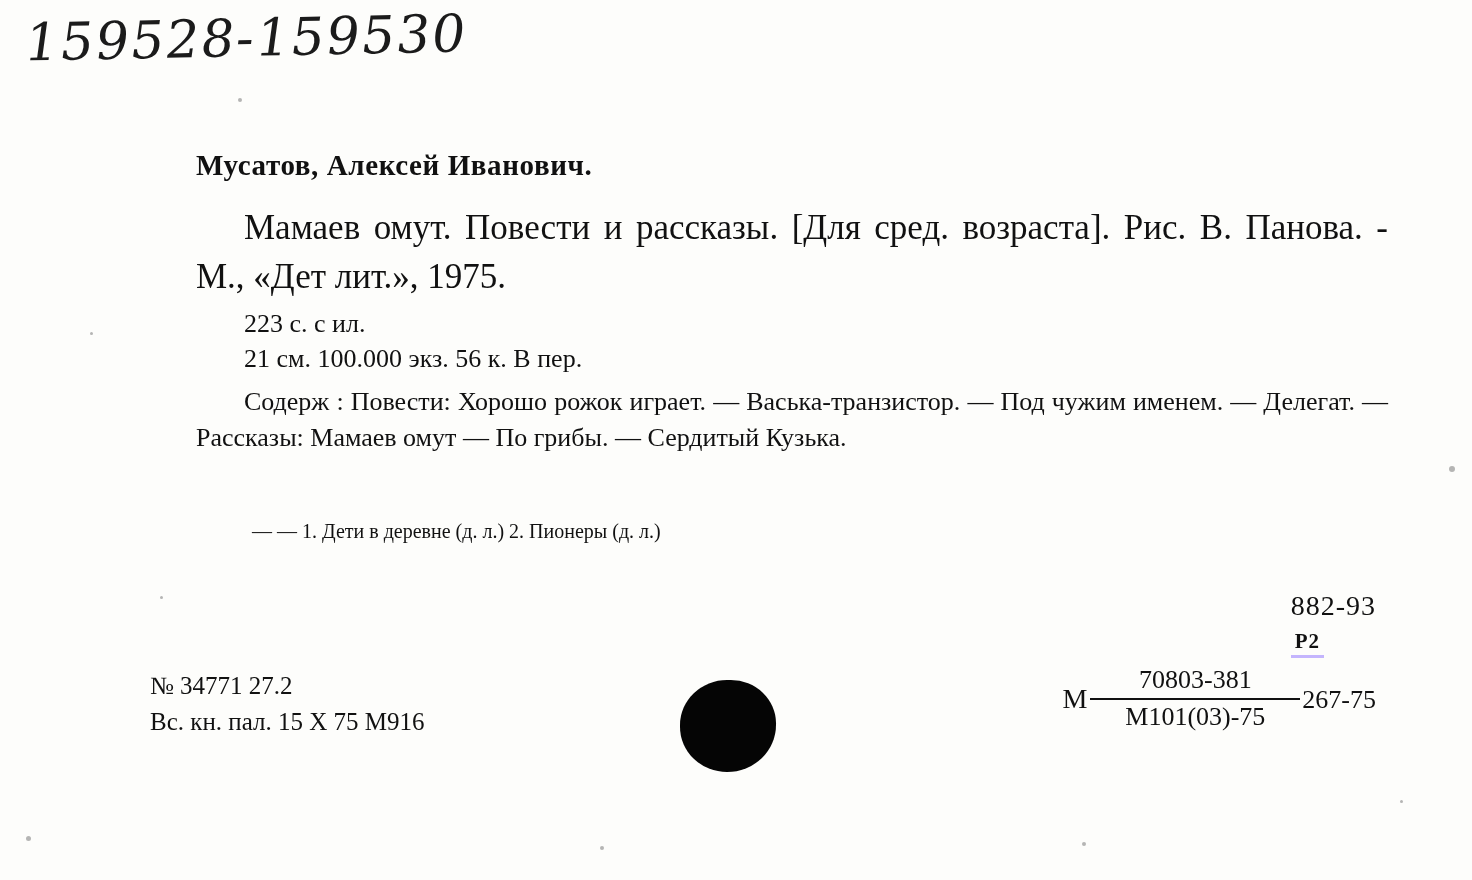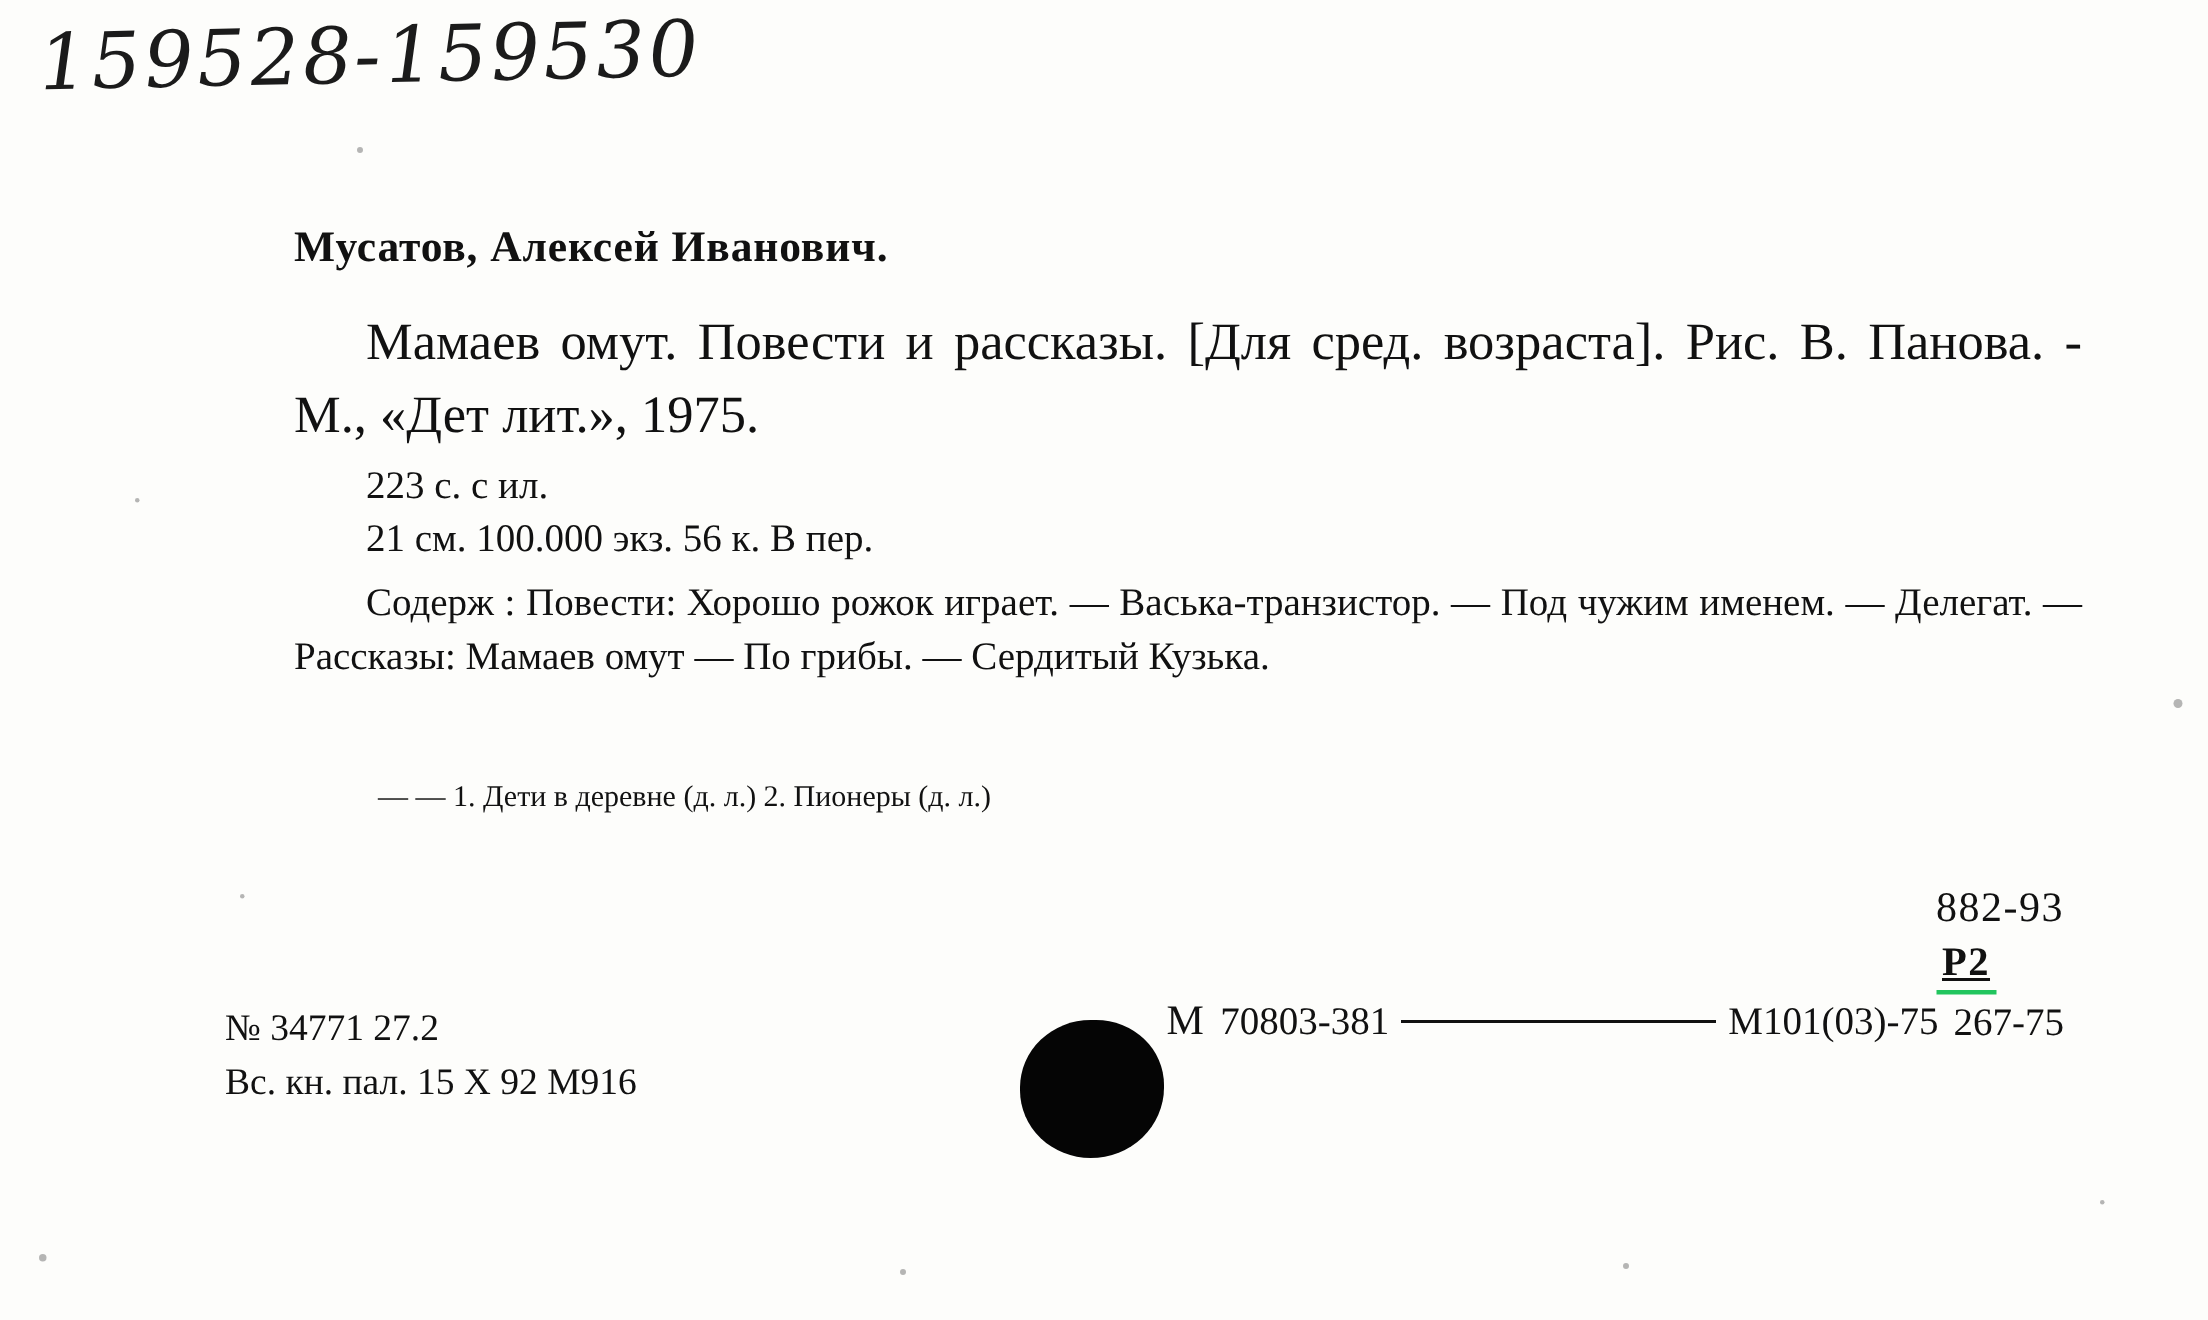--- a/index.html
+++ b/index.html
@@ -122,45 +122,45 @@
     top: 588px;
     font-size: 27px;
     line-height: 1.25;
   }
   .cls .udk {
     font-size: 28px;
     letter-spacing: 1px;
   }
   .cls .r2 {
     font-weight: 700;
-    font-size: 27px;
+    font-size: 21px;
     letter-spacing: 1px;
-    border-bottom: 3px solid #22c55e;
+    border-bottom: 3px solid #c4b5fd;
     display: inline-block;
     padding: 0 4px 1px 4px;
     margin-top: 2px;
-    text-decoration: underline;
   }
   .fraction {
     position: absolute;
     right: 96px;
     top: 665px;
     font-size: 26px;
     white-space: nowrap;
     display: flex;
     align-items: center;
     justify-content: flex-end;
   }
   .fraction .m {
     font-size: 28px;
     margin-right: 2px;
     letter-spacing: 1px;
   }
   .frac-stack {
     display: inline-flex;
+    flex-direction: column;
     align-items: center;
     line-height: 1.18;
   }
   .frac-num { padding: 0 8px; }
   .frac-bar {
     width: 100%;
     min-width: 210px;
     border-top: 2px solid #111;
     margin: 2px 0;
   }
@@ -213,21 +213,21 @@
 
   <div class="blob"></div>
 
   <div class="acq">
     <div class="acq-row">
       <span class="acq-left"></span>
       <span>№ 34771   27.2</span>
     </div>
     <div class="acq-row">
       <span class="acq-left"></span>
-      <span>Вс. кн. пал. 15 X 92 М916</span>
+      <span>Вс. кн. пал. 15 X 75 М916</span>
     </div>
   </div>
 
   <div class="speck" style="left:238px;top:98px;width:4px;height:4px;"></div>
   <div class="speck" style="left:1449px;top:466px;width:6px;height:6px;"></div>
   <div class="speck" style="left:26px;top:836px;width:5px;height:5px;"></div>
   <div class="speck" style="left:600px;top:846px;width:4px;height:4px;"></div>
   <div class="speck" style="left:1082px;top:842px;width:4px;height:4px;"></div>
   <div class="speck" style="left:160px;top:596px;width:3px;height:3px;"></div>
   <div class="speck" style="left:90px;top:332px;width:3px;height:3px;"></div>

